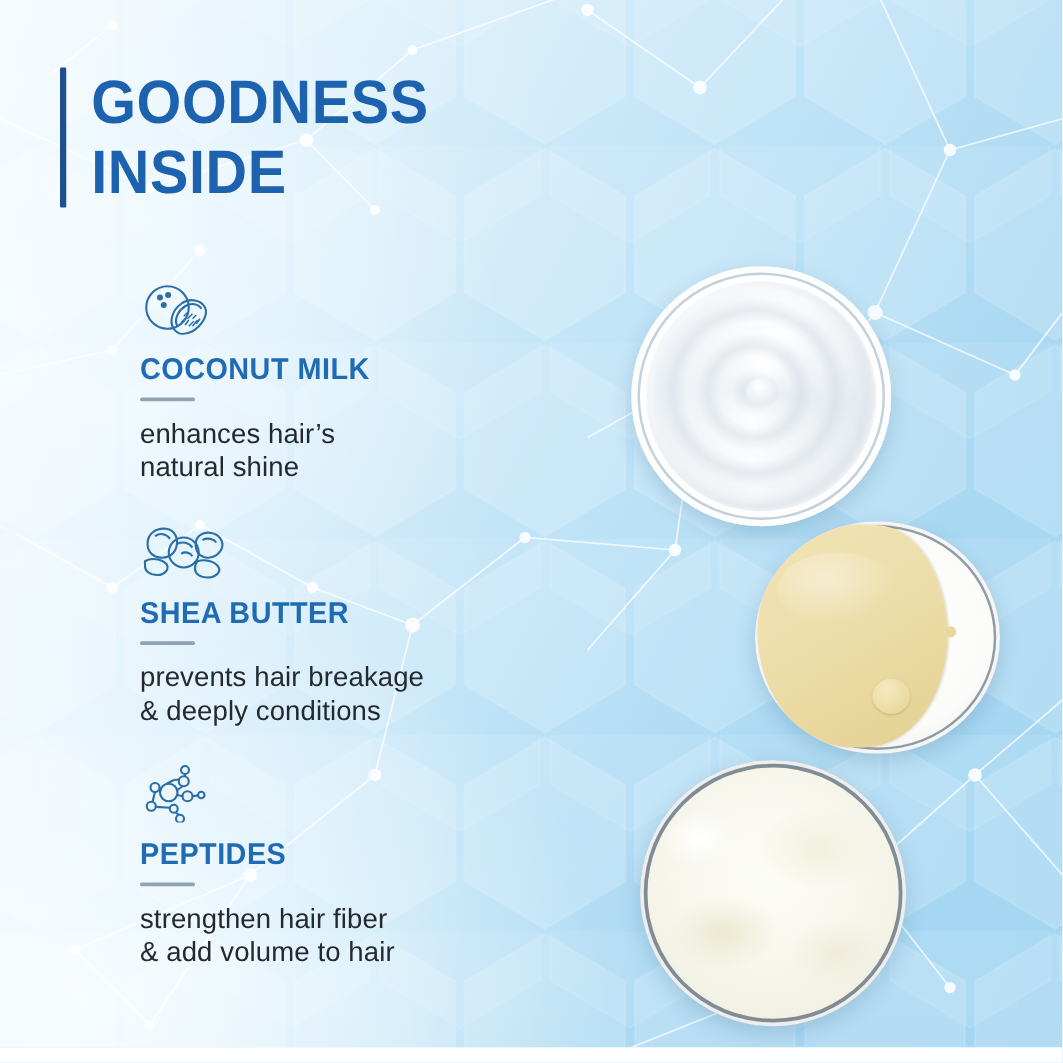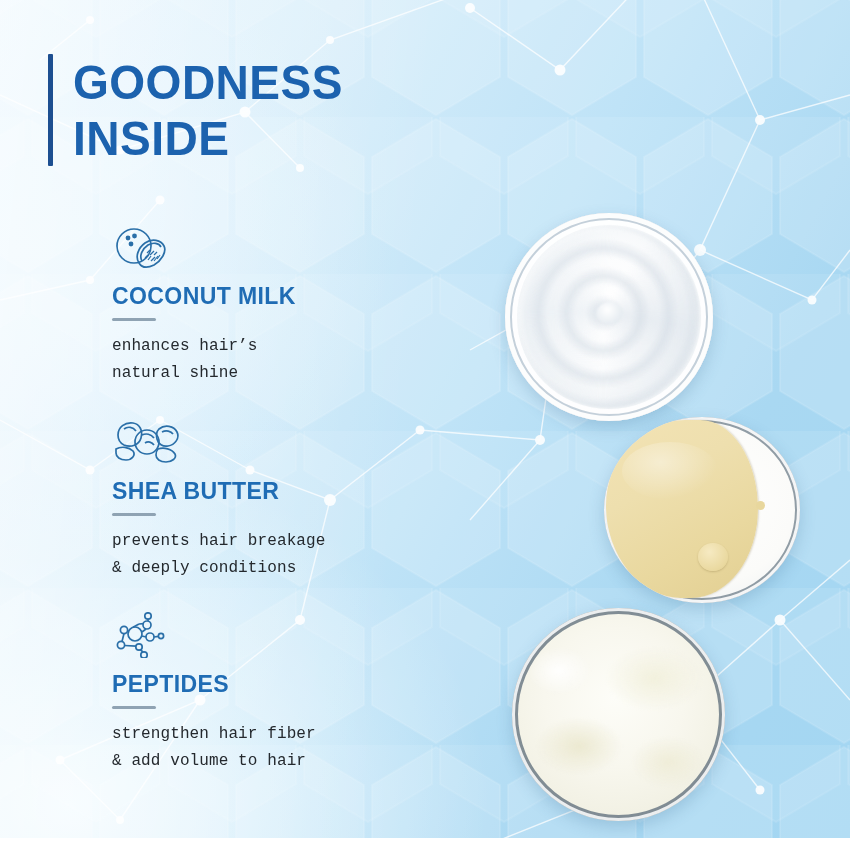--- a/index.html
+++ b/index.html
@@ -94,26 +94,25 @@
     margin: 0 0 8px 0;
   }
   .ing-rule {
     width: 44px;
     height: 3px;
     background: #8fa3b3;
     margin-bottom: 12px;
     border-radius: 2px;
   }
   .ing-desc {
-    font-size: 16px;
+    font-size: 22px;
     line-height: 27px;
     color: #24292e;
     white-space: pre-line;
     letter-spacing: 0.1px;
-    font-family: Liberation Mono, monospace;
   }
 
   
   .jar {
     position: absolute;
     border-radius: 50%;
   }
 
   
   #jar-cream {

